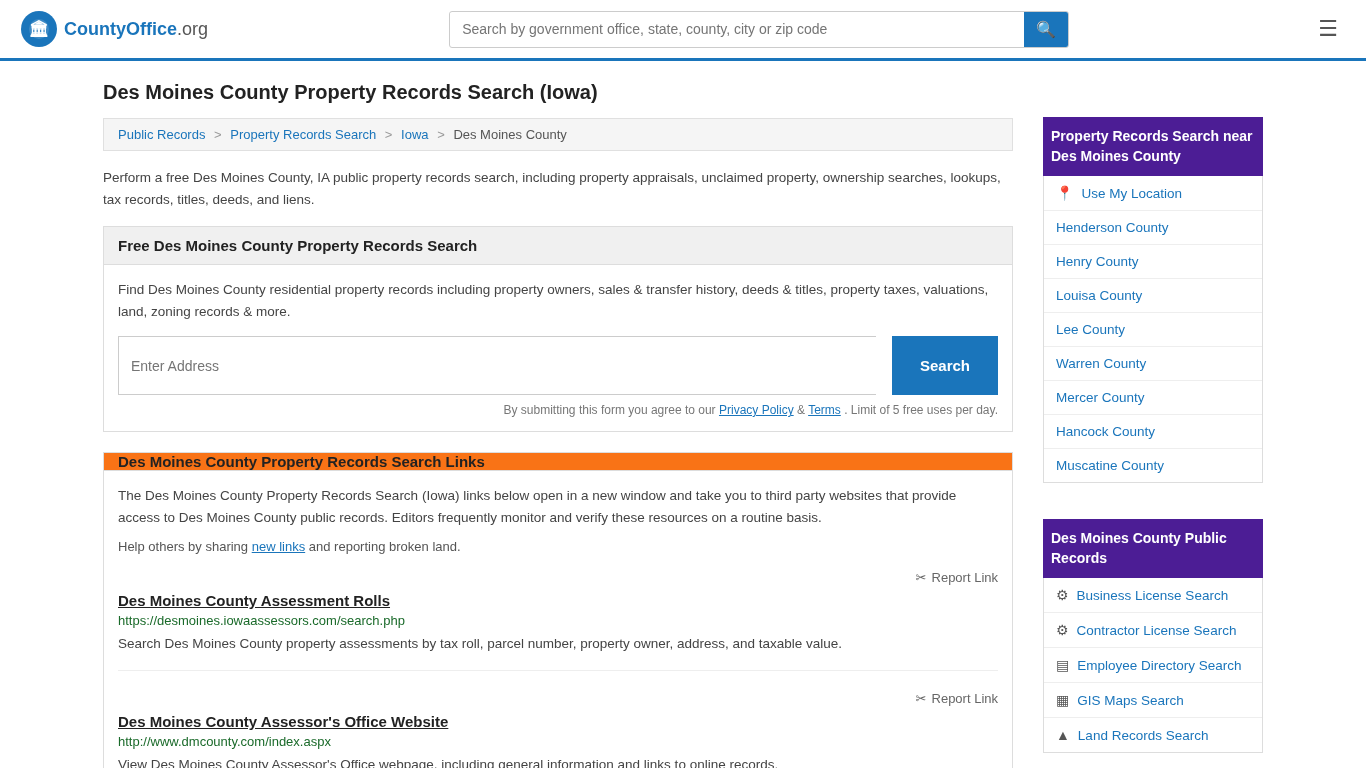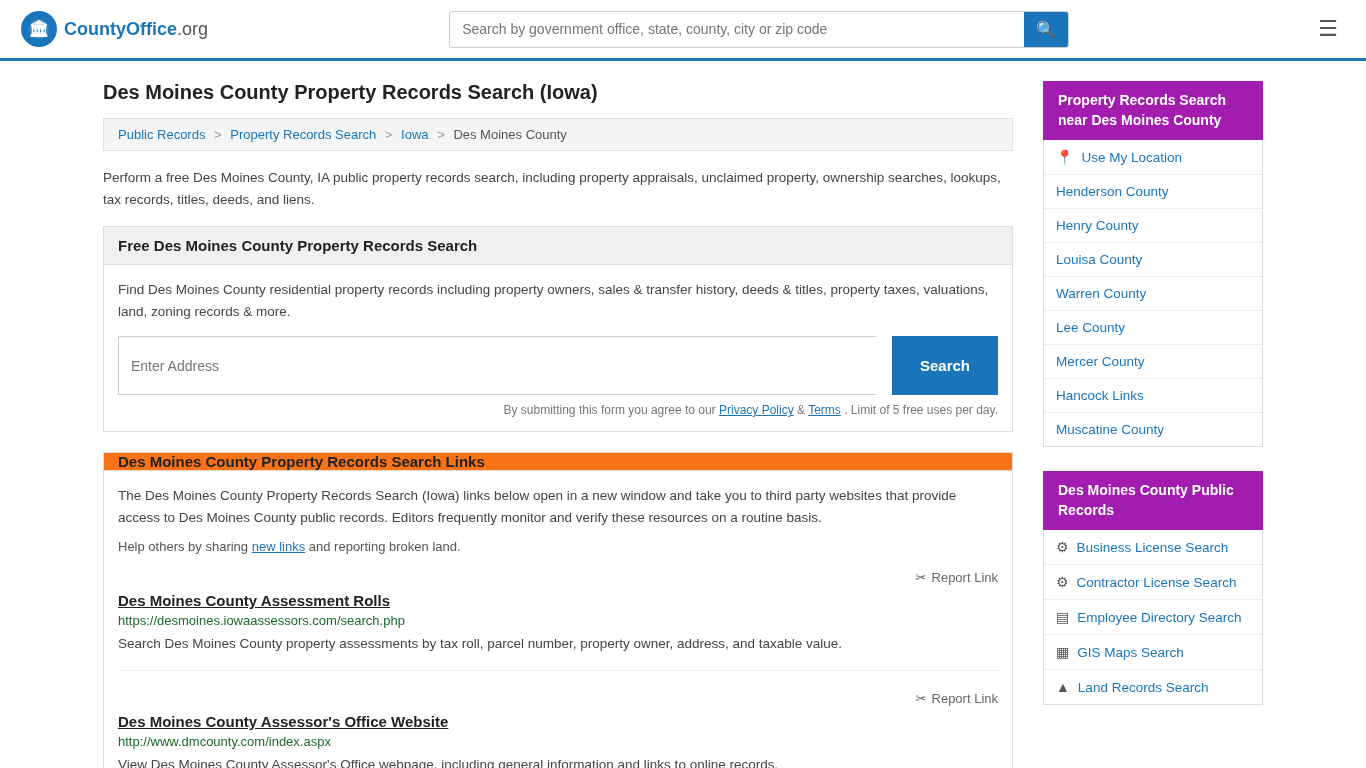--- a/index.html
+++ b/index.html
@@ -221,27 +221,28 @@
       font-size: 13.5px;
       color: #444;
       line-height: 1.6;
     }
 
     
     .sidebar-section {
       margin-bottom: 24px;
     }
     .sidebar-title {
-      background: #a21caf;
+      background: #4c1d95;
       color: #fff;
-      padding: 10px 15px;
+      padding: 10px 8px;
       font-size: 14px;
       font-weight: bold;
       margin-bottom: 0;
       line-height: 1.4;
+      margin-top: 36px;
     }
     .sidebar-list {
       border: 1px solid #ddd;
       border-top: none;
     }
     .sidebar-item {
       display: flex;
       align-items: center;
       gap: 8px;
       padding: 9px 12px;
@@ -381,30 +382,30 @@
         <div class="sidebar-item">
           <a href="#">Henderson County</a>
         </div>
         <div class="sidebar-item">
           <a href="#">Henry County</a>
         </div>
         <div class="sidebar-item">
           <a href="#">Louisa County</a>
         </div>
         <div class="sidebar-item">
+          <a href="#">Lee County</a>
+        </div>
+        <div class="sidebar-item">
           <a href="#">Warren County</a>
         </div>
         <div class="sidebar-item">
-          <a href="#">Lee County</a>
-        </div>
-        <div class="sidebar-item">
           <a href="#">Mercer County</a>
         </div>
         <div class="sidebar-item">
-          <a href="#">Hancock Links</a>
+          <a href="#">Hancock County</a>
         </div>
         <div class="sidebar-item">
           <a href="#">Muscatine County</a>
         </div>
       </div>
     </div>
 
     <div class="sidebar-section">
       <div class="sidebar-title">Des Moines County Public Records</div>
       <div class="sidebar-list">

